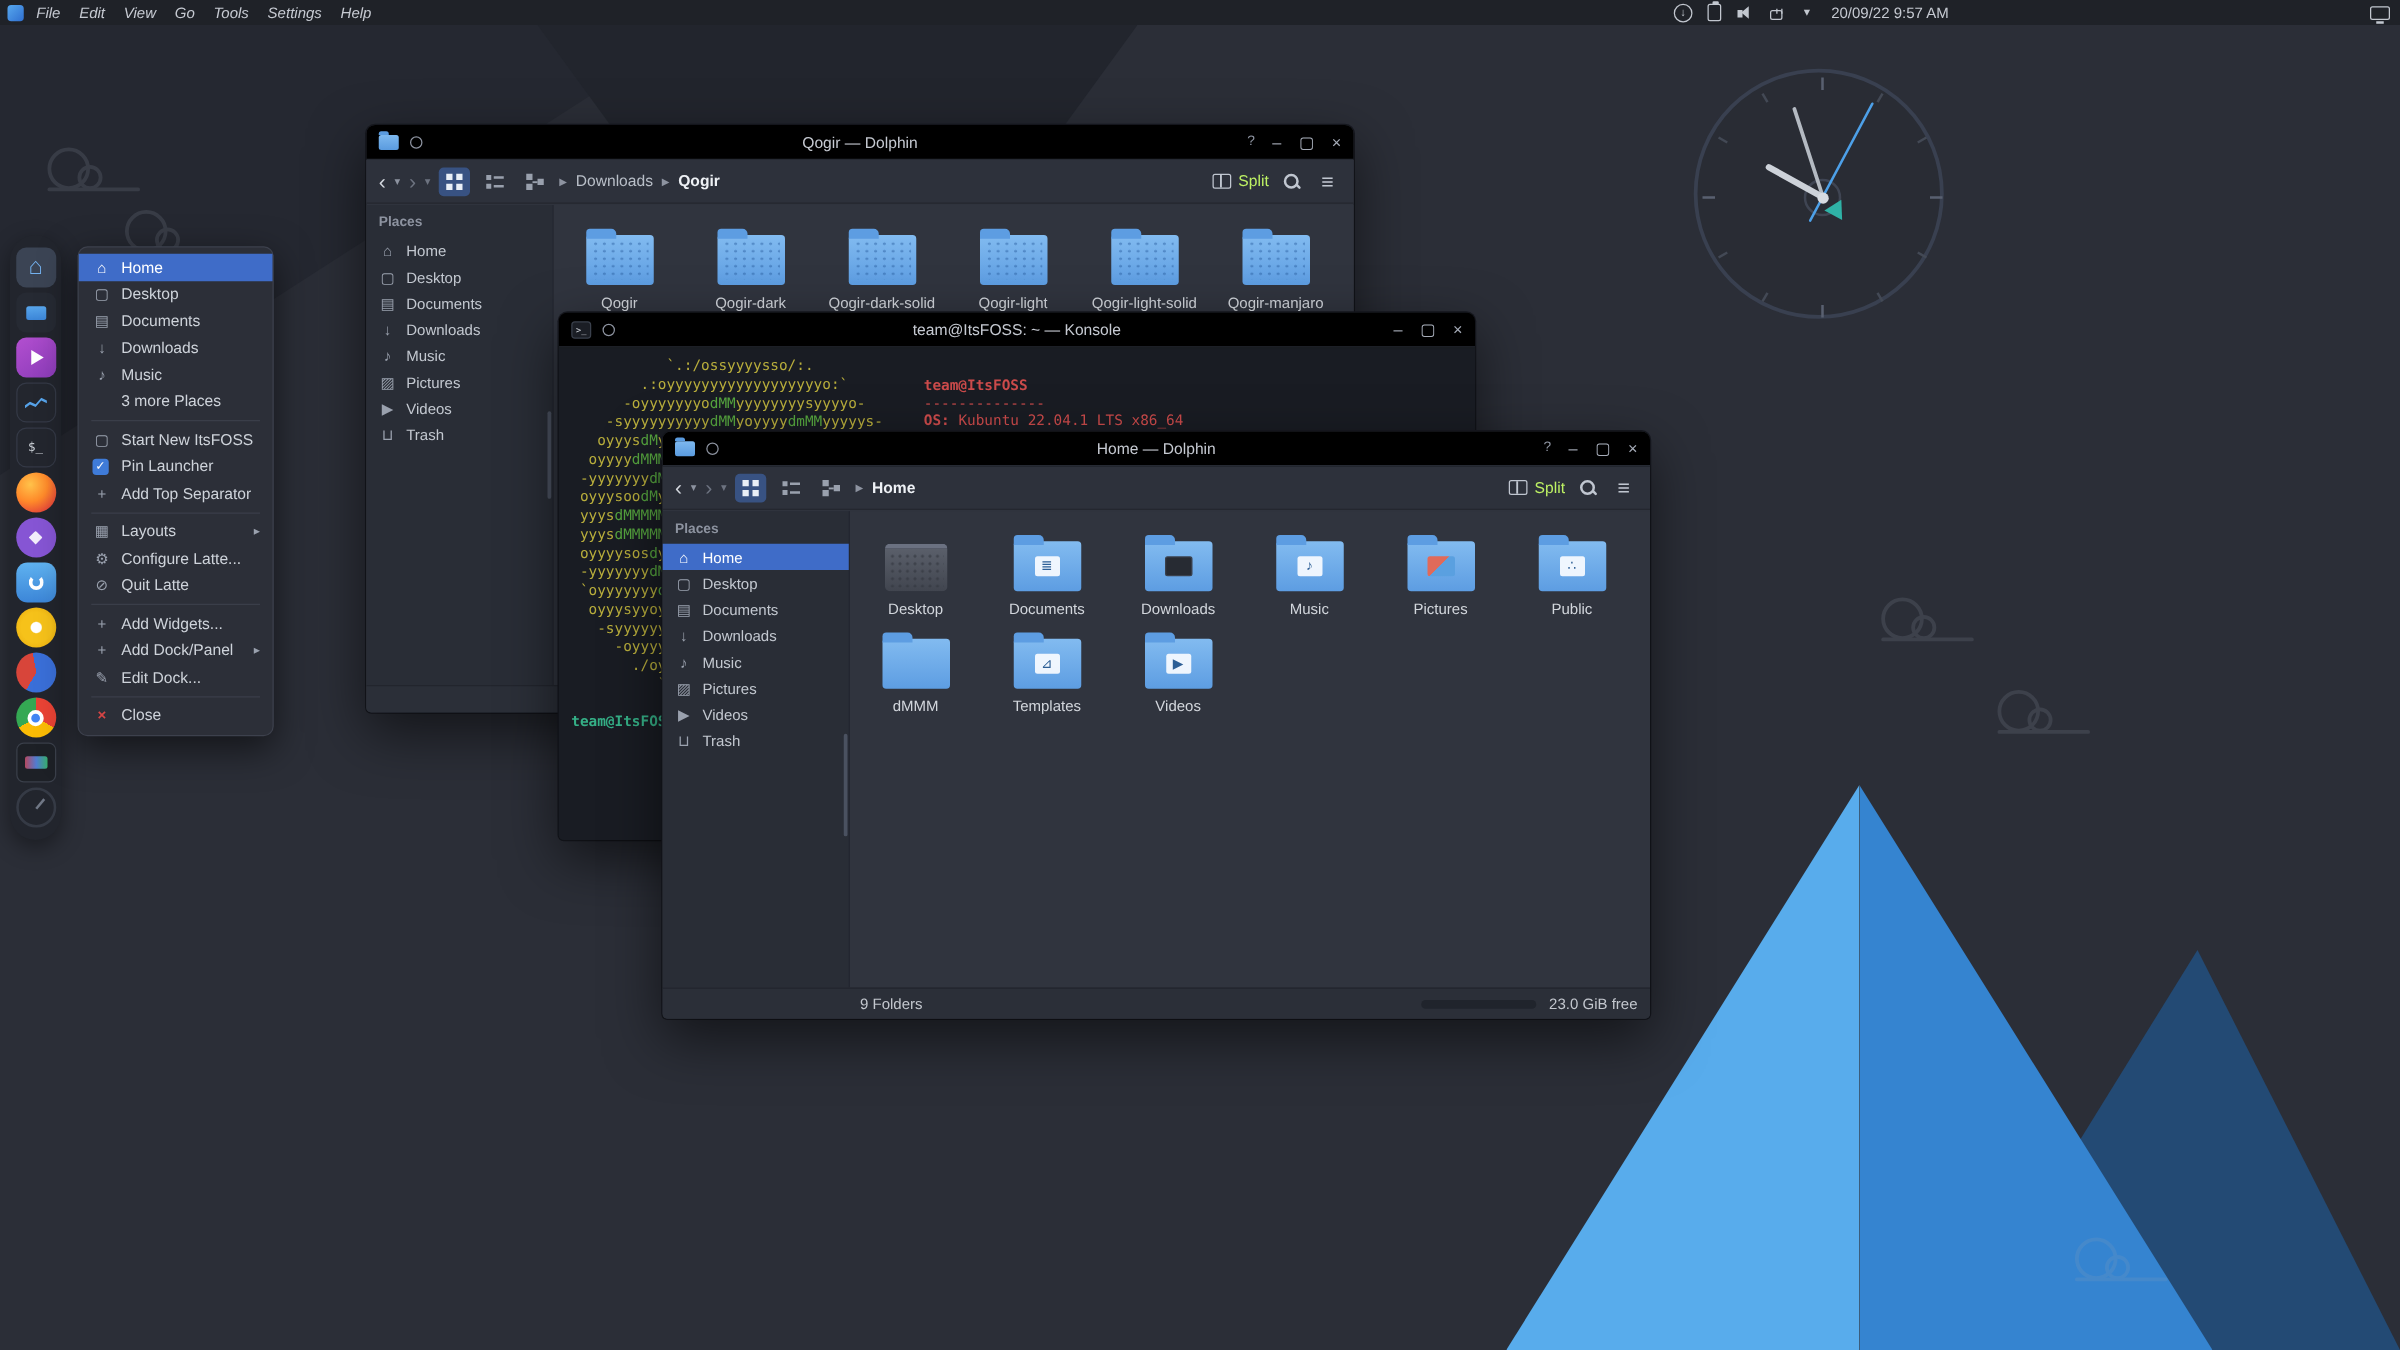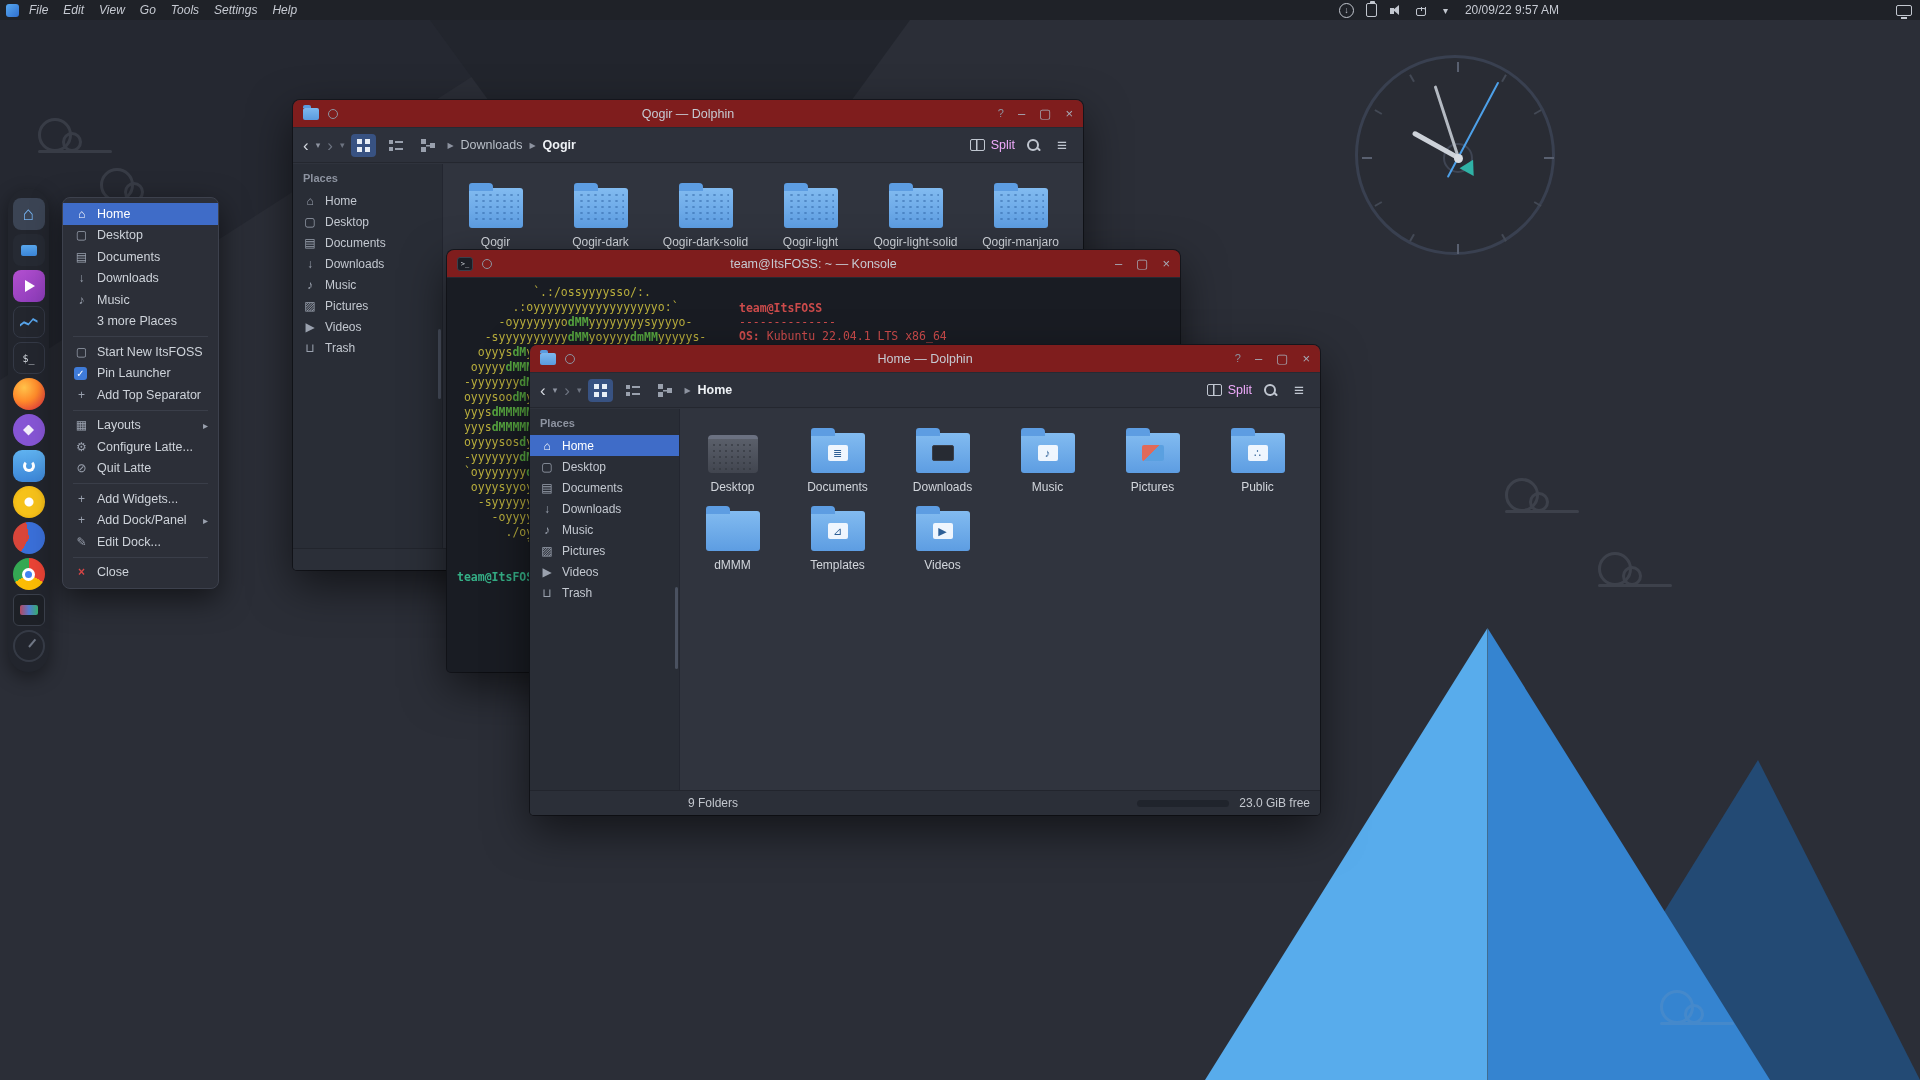--- a/index.html
+++ b/index.html
@@ -106,21 +106,21 @@
   .cm-item .cma { color:#9aa1ae; font-size:10px; }
   .cm-item.sel { background:#3f6cc8; color:#fff; }
   .cm-item.sel .cmi { color:#fff; }
   .cm-sep { height:1px; background:#3a3e49; margin:4px 10px; }
   .cm-check { width:13px; height:13px; background:#3f7bd8; border-radius:3px; color:#fff; font-size:10px;
     line-height:13px; text-align:center; flex:0 0 auto; margin-right:2px; }
   .cmi-red { color:#d64545 !important; font-weight:bold; }
   
   .win { position:absolute; border-radius:7px 7px 4px 4px; overflow:hidden;
     box-shadow:0 16px 44px rgba(0,0,0,.55), 0 0 0 1px #171920; background:#2f333d; }
-  .titlebar { position:relative; height:28px; background:#7f1d1d; display:flex; align-items:center;
+  .titlebar { position:relative; height:28px; background:#000000; display:flex; align-items:center;
     padding:0 10px; gap:9px; border-bottom:1px solid #262a33; }
   .tb-title { position:absolute; left:0; right:0; text-align:center; font-size:12.5px; color:#c6cad2; pointer-events:none; }
   .tb-appicon { width:16px; height:12px; background:linear-gradient(#7db8ef,#5a9bdf); border-radius:2px; position:relative; z-index:1; }
   .tb-appicon::before { content:""; position:absolute; top:-3px; left:0; width:8px; height:3px; background:#5a9bdf; border-radius:2px 2px 0 0; }
   .tb-appicon.k-icon { width:16px; height:14px; background:#1b1e25; border:1px solid #3a404c; border-radius:3px;
     color:#cfd4da; font-size:7px; font-family:"DejaVu Sans Mono",monospace; display:flex; align-items:center; justify-content:center; }
   .tb-appicon.k-icon::before { display:none; }
   .tb-circle { width:10px; height:10px; border:1.5px solid #8d93a0; border-radius:50%; z-index:1; }
   .tb-btns { margin-left:auto; display:flex; align-items:center; gap:14px; z-index:1; }
   .tb-btn { color:#a6acb8; font-size:13px; line-height:1; cursor:pointer; }
@@ -145,21 +145,21 @@
       linear-gradient(currentColor,currentColor) 6px 9px/8px 2px no-repeat; }
   .i-tree { width:14px; height:13px;
     background:linear-gradient(currentColor,currentColor) 0 0/5px 5px no-repeat,
       linear-gradient(currentColor,currentColor) 9px 4px/5px 5px no-repeat,
       linear-gradient(currentColor,currentColor) 0 8px/5px 5px no-repeat,
       linear-gradient(currentColor,currentColor) 5px 6px/4px 1.5px no-repeat; }
   .crumb-arrow { font-size:8px; color:#8d93a0; }
   .crumb { color:#b9bfc8; cursor:pointer; }
   .crumb.current { color:#eef1f5; font-weight:bold; }
   .tb-spacer { flex:1 1 auto; }
-  .split-btn { display:flex; align-items:center; gap:6px; color:#f0abfc; cursor:pointer; }
+  .split-btn { display:flex; align-items:center; gap:6px; color:#bef264; cursor:pointer; }
   .i-split { width:15px; height:12px; border:1.5px solid #c0c6d0; border-radius:2px;
     background:linear-gradient(#c0c6d0,#c0c6d0) 50% 0/1.5px 100% no-repeat; }
   .tool-icon { color:#c0c6d0; cursor:pointer; display:flex; align-items:center; justify-content:center; width:22px; }
   .i-search { position:relative; width:15px; height:15px; }
   .i-search::before { content:""; position:absolute; left:1px; top:1px; width:8px; height:8px;
     border:2px solid #c0c6d0; border-radius:50%; }
   .i-search::after { content:""; position:absolute; left:10px; top:10px; width:5px; height:2px;
     background:#c0c6d0; transform:rotate(45deg); border-radius:1px; }
   .i-burger { font-size:17px; line-height:1; }
   .win-body { position:absolute; left:0; right:0; top:64px; bottom:22px; display:flex; }
@@ -198,21 +198,21 @@
   .ubar { width:92px; height:7px; background:#20242c; border-radius:4px; overflow:hidden; margin-left:auto; margin-right:10px; }
   .ufill { width:52%; height:100%; background:#3f76c8; border-radius:4px; }
   
   #konsole { left:447px; top:250px; width:733px; height:422px; z-index:20; background:#191c23; }
   #konsole .titlebar { gap:9px; }
   .term { position:absolute; left:0; right:0; top:29px; bottom:0; background:#191c23; padding:6px 10px;
     font-family:"DejaVu Sans Mono", monospace; font-size:11.5px; line-height:15px; color:#d4d7dc; }
   .t-user { color:#35b087; font-weight:bold; }
   .t-path { color:#d4d7dc; }
   .t-art { display:block; white-space:pre; color:#b9ae3c; }
-  .t-art .art-g { color:#56a53f;font-weight:bold; }
+  .t-art .art-g { color:#56a53f; }
   .t-info { position:absolute; left:292px; top:22px; line-height:14px; white-space:nowrap; }
   .ti-red { color:#cc4b4b; }
   .ti-label { color:#cc4b4b; font-weight:bold; }
   .ti-mag { color:#b05fc0; }
   
   #dolphin-back { left:293px; top:100px; width:790px; height:470px; z-index:10; }
   #dolphin-front { left:530px; top:345px; width:790px; height:470px; z-index:30; }
 </style>
 </head>
 <body>

